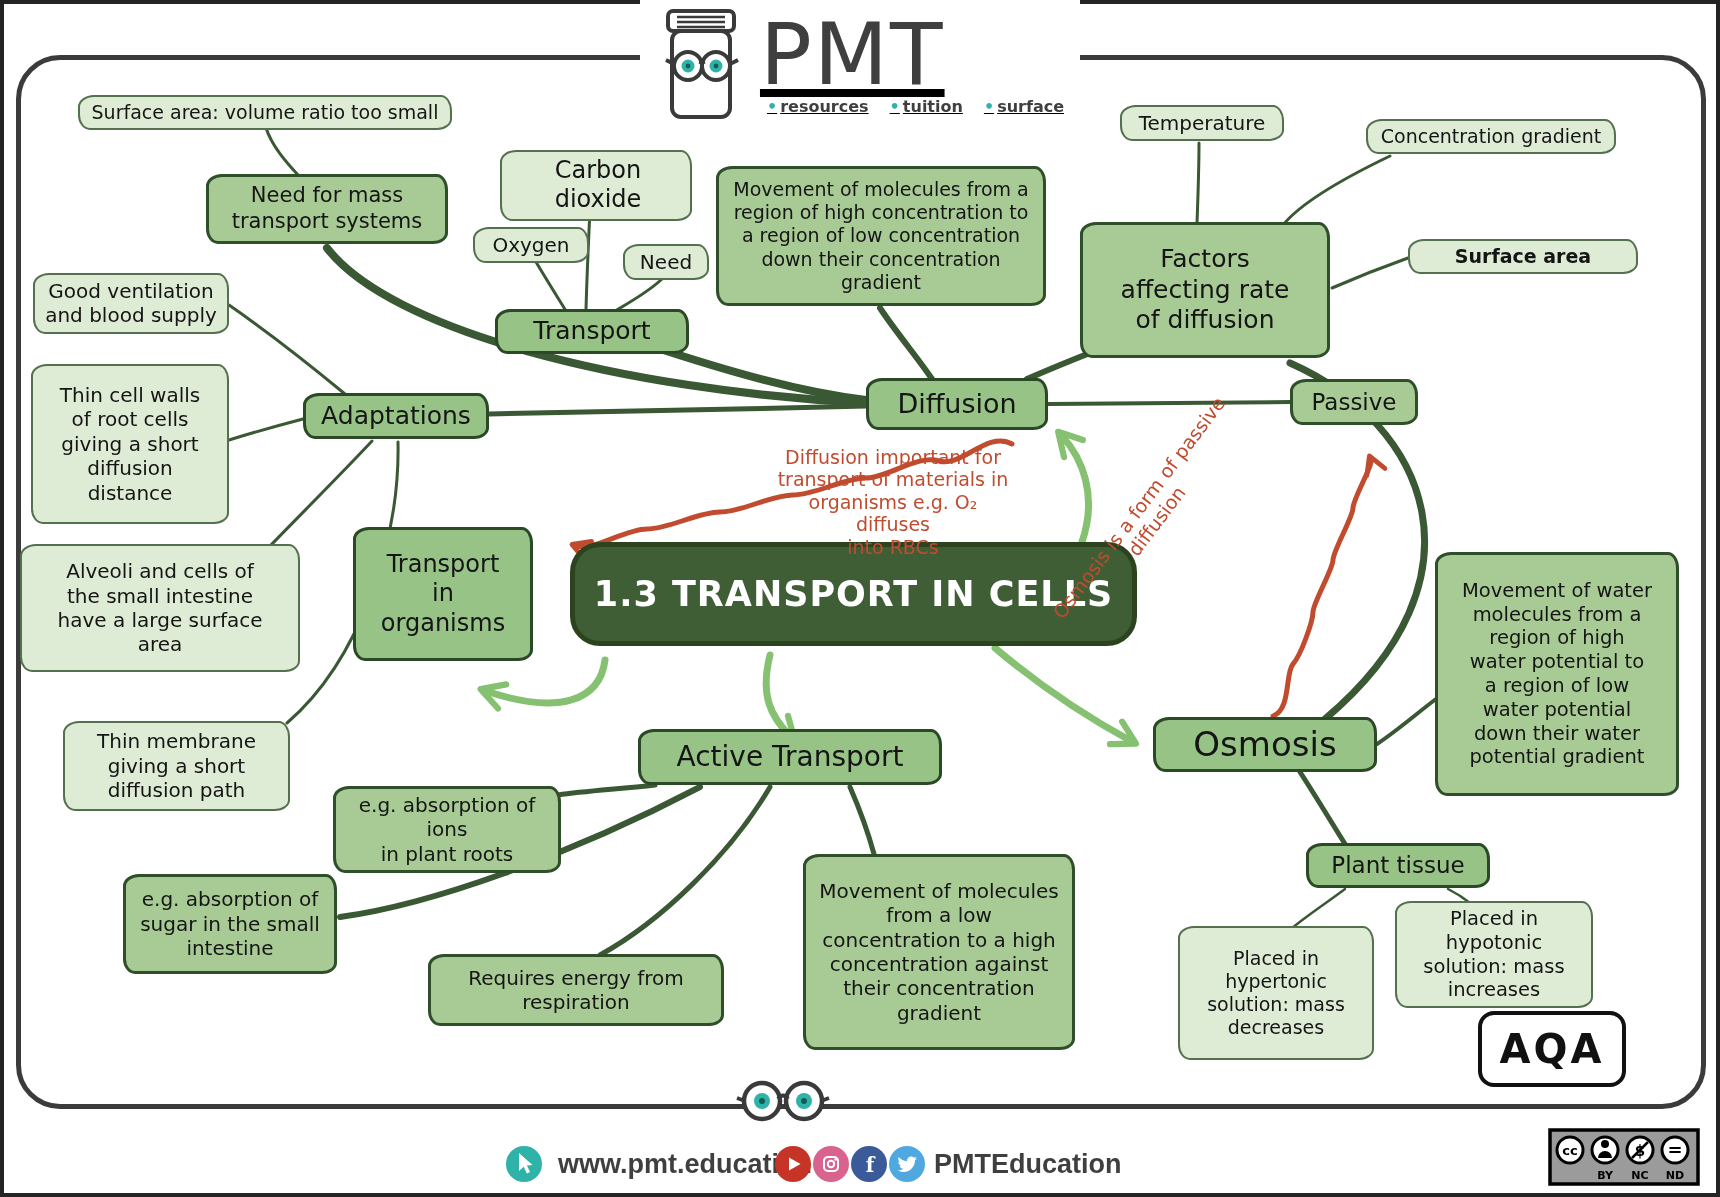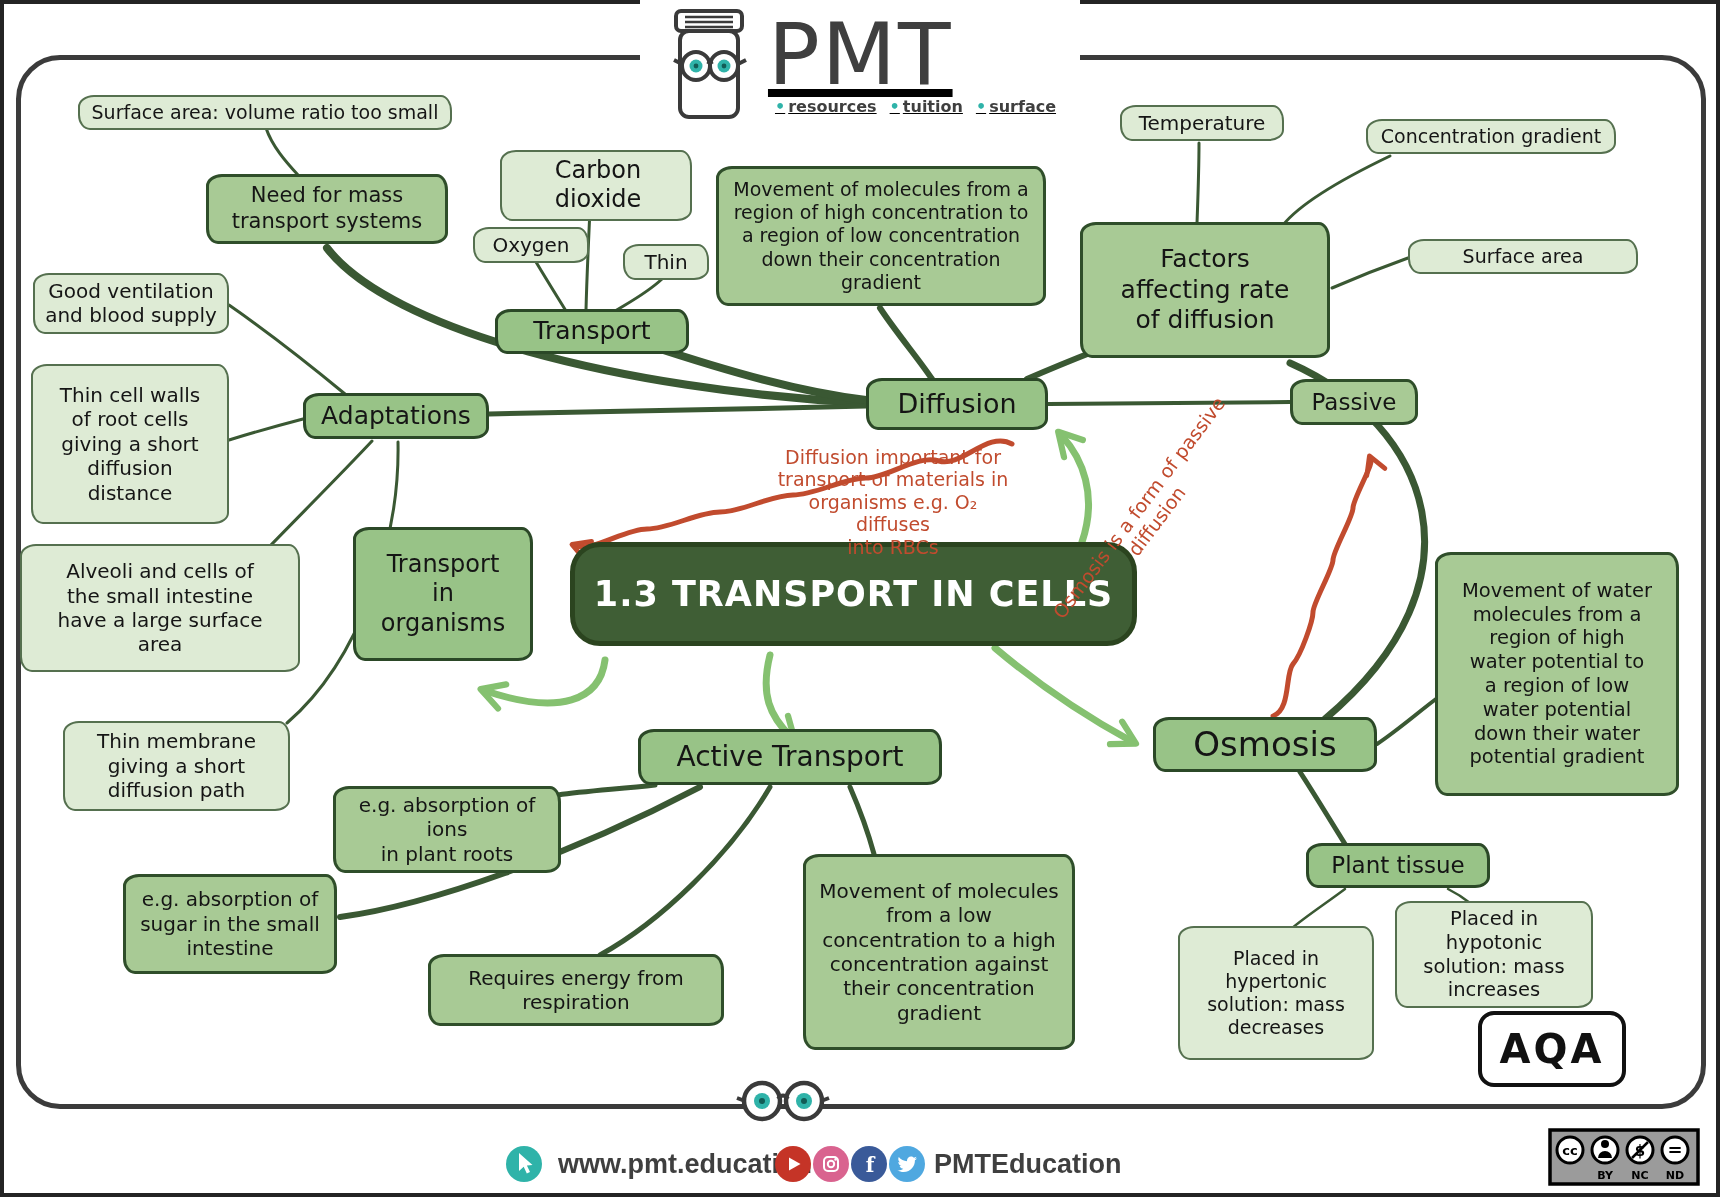--- a/index.html
+++ b/index.html
@@ -19,21 +19,21 @@
   .strong{background:#98c387;border:3px solid #2b4827;}
   .dark{background:#3f5e35;border:5px solid #2b441f;color:#ffffff;border-radius:30px;}
   .rednote{position:absolute;color:#c14b2e;text-align:center;z-index:2;line-height:1.18;white-space:pre-line;font-weight:500;}
   .aqa{position:absolute;left:1478px;top:1011px;width:140px;height:68px;background:#fff;border:4px solid #111;
        border-radius:16px;display:flex;align-items:center;justify-content:center;font-size:40px;font-weight:bold;
        letter-spacing:3px;color:#111;z-index:2;}
   .logo{position:absolute;left:640px;top:0px;width:440px;height:130px;background:#fff;z-index:4;
         display:flex;align-items:center;justify-content:center;gap:12px;text-decoration:underline;}
   .brandcol{display:flex;flex-direction:column;align-items:flex-start;}
   .brand{font-size:86px;line-height:0.95;color:#3f3f3f;letter-spacing:2px;}
-  .tagline{display:flex;gap:10px;margin-top:2px;margin-left:4px;font-size:16px;font-weight:bold;color:#3f3f3f;}
+  .tagline{display:flex;gap:18px;margin-top:2px;margin-left:4px;font-size:16px;font-weight:bold;color:#3f3f3f;}
   .tagword::before{content:"•";color:#2fb3a9;margin:0 3px;}
   .bglasses{position:absolute;left:733px;top:1074px;width:100px;height:52px;z-index:4;}
   .footer-item{position:absolute;top:1146px;z-index:2;}
   .weblabel{font-size:27px;font-weight:bold;color:#3f3f3f;font-family:"Liberation Sans",sans-serif;line-height:36px;}
   .sicon{width:36px;height:36px;border-radius:50%;display:flex;align-items:center;justify-content:center;}
   .cc{position:absolute;left:1548px;top:1128px;z-index:5;}
 </style>
 </head>
 <body>
 
@@ -114,33 +114,33 @@
         <span class="tagword">tuition</span>
         <span class="tagword">surface</span>
       </span>
     </div>
   </div>
 
   <div class="box light" style="left:78px;top:95px;width:374px;font-size:19px;">Surface area: volume ratio too small</div>
   <div class="box medium" style="left:206px;top:174px;width:242px;min-height:70px;font-size:21px;">Need for mass transport systems</div>
   <div class="box light" style="left:500px;top:150px;width:192px;font-size:24px;padding-left:14px;">Carbon dioxide</div>
   <div class="box light" style="left:473px;top:227px;width:116px;font-size:20px;">Oxygen</div>
-  <div class="box light" style="left:623px;top:244px;width:86px;font-size:20px;">Thin</div>
+  <div class="box light" style="left:623px;top:244px;width:86px;font-size:20px;">Need</div>
   <div class="box strong" style="left:495px;top:309px;width:194px;min-height:43px;font-size:25px;">Transport</div>
   <div class="box medium" style="left:716px;top:166px;width:330px;min-height:140px;font-size:19px;">Movement of molecules from a
 region of high concentration to
 a region of low concentration
 down their concentration
 gradient</div>
   <div class="box light" style="left:1120px;top:105px;width:164px;font-size:20px;">Temperature</div>
   <div class="box light" style="left:1366px;top:119px;width:250px;font-size:19px;">Concentration gradient</div>
   <div class="box medium" style="left:1080px;top:222px;width:250px;min-height:136px;font-size:25px;">Factors
 affecting rate
 of diffusion</div>
-  <div class="box light" style="left:1408px;top:239px;width:230px;font-size:19px;">Surface area</div>
+  <div class="box light" style="left:1408px;top:239px;width:230px;font-size:19px;font-weight:bold;">Surface area</div>
   <div class="box strong" style="left:866px;top:378px;width:182px;min-height:52px;font-size:27px;">Diffusion</div>
   <div class="box medium" style="left:1290px;top:379px;width:128px;min-height:46px;font-size:23px;">Passive</div>
   <div class="box light" style="left:33px;top:273px;width:196px;font-size:20px;">Good ventilation
 and blood supply</div>
   <div class="box light" style="left:31px;top:364px;width:198px;min-height:160px;font-size:20px;">Thin cell walls
 of root cells
 giving a short
 diffusion
 distance</div>
   <div class="box strong" style="left:303px;top:393px;width:186px;min-height:46px;font-size:25px;">Adaptations</div>

